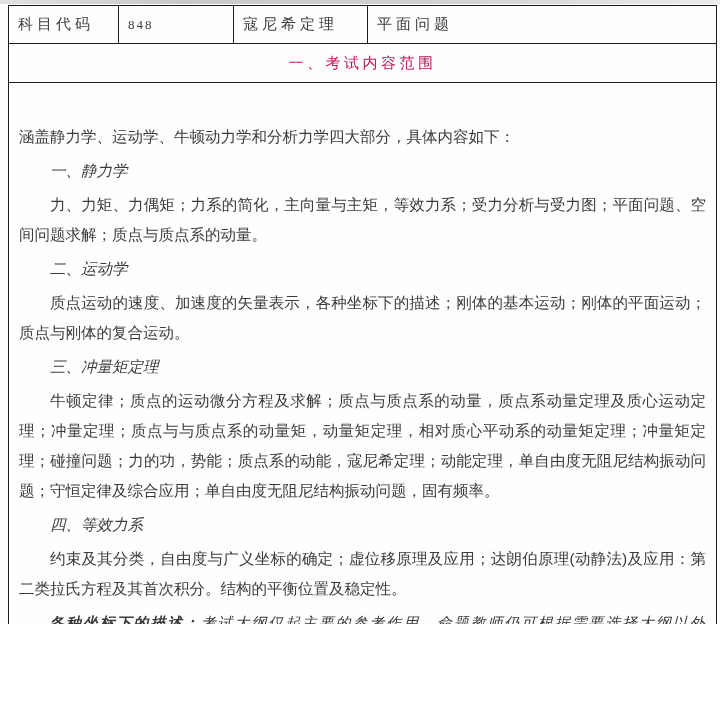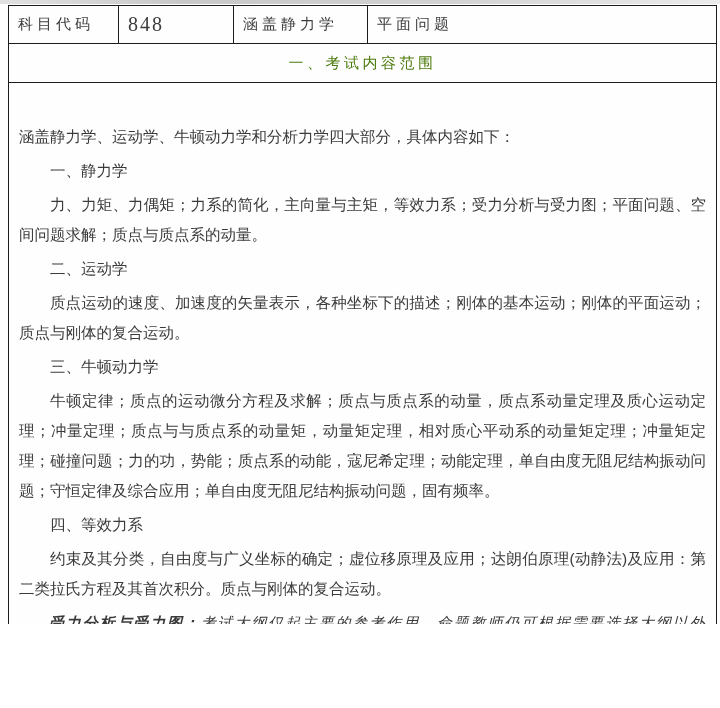--- a/index.html
+++ b/index.html
@@ -38,43 +38,43 @@
   
   tr.head-row { height: 38px; }
   td.head-cell {
     font-family: "Liberation Serif", "DejaVu Serif", serif;
     font-size: 15px;
     color: #3c3c3c;
     letter-spacing: 4px;
     padding: 0 0 0 9px;
     white-space: nowrap;
   }
-  td.code-value { letter-spacing: 2px; font-size: 20px; }
+  td.code-value { letter-spacing: 2px; font-size: 13px; }
   
   tr.title-row { height: 39px; }
   td.title-cell {
     font-family: Liberation Mono, monospace;
     font-size: 15px;
-    color: #4d7c0f;
+    color: #be185d;
     letter-spacing: 3.5px;
     text-align: center;
   }
   
   tr.body-row { height: 621px; }
   td.body-cell {
     vertical-align: top;
     padding: 6px 10px 2px 10px;
     font-size: 15.5px;
     line-height: 30px;
     color: #3b3b3b;
     text-align: justify;
   }
   td.body-cell p { margin: 4px 0; }
   p.indent { text-indent: 2em; }
-  p.sec-heading { text-indent: 2em; margin: 5px 0; }
+  p.sec-heading { text-indent: 2em; margin: 5px 0; font-style: italic; }
   p.note {
     margin-top: 38px;
     font-family: "Liberation Serif", "DejaVu Serif", serif;
     font-style: italic;
     font-size: 15px;
     letter-spacing: 1.5px;
     line-height: 30px;
     text-indent: 2em;
     color: #3a3a3a;
   }
@@ -93,46 +93,46 @@
     <colgroup>
       <col style="width:110px">
       <col style="width:115px">
       <col style="width:134px">
       <col style="width:349px">
     </colgroup>
     <tbody>
       <tr class="head-row">
         <td class="head-cell">科目代码</td>
         <td class="head-cell code-value">848</td>
-        <td class="head-cell">涵盖静力学</td>
+        <td class="head-cell">寇尼希定理</td>
         <td class="head-cell">平面问题</td>
       </tr>
 
       <tr class="title-row">
         <td class="title-cell" colspan="4">一、考试内容范围</td>
       </tr>
 
       <tr class="body-row">
         <td class="body-cell" colspan="4">
           <p>涵盖静力学、运动学、牛顿动力学和分析力学四大部分，具体内容如下：</p>
 
           <p class="sec-heading">一、静力学</p>
           <p class="indent">力、力矩、力偶矩；力系的简化，主向量与主矩，等效力系；受力分析与受力图；平面问题、空间问题求解；质点与质点系的动量。</p>
 
           <p class="sec-heading">二、运动学</p>
           <p class="indent">质点运动的速度、加速度的矢量表示，各种坐标下的描述；刚体的基本运动；刚体的平面运动；质点与刚体的复合运动。</p>
 
-          <p class="sec-heading">三、牛顿动力学</p>
+          <p class="sec-heading">三、冲量矩定理</p>
           <p class="indent">牛顿定律；质点的运动微分方程及求解；质点与质点系的动量，质点系动量定理及质心运动定理；冲量定理；质点与与质点系的动量矩，动量矩定理，相对质心平动系的动量矩定理；冲量矩定理；碰撞问题；力的功，势能；质点系的动能，寇尼希定理；动能定理，单自由度无阻尼结构振动问题；守恒定律及综合应用；单自由度无阻尼结构振动问题，固有频率。</p>
 
           <p class="sec-heading">四、等效力系</p>
-          <p class="indent">约束及其分类，自由度与广义坐标的确定；虚位移原理及应用；达朗伯原理(动静法)及应用：第二类拉氏方程及其首次积分。质点与刚体的复合运动。</p>
+          <p class="indent">约束及其分类，自由度与广义坐标的确定；虚位移原理及应用；达朗伯原理(动静法)及应用：第二类拉氏方程及其首次积分。结构的平衡位置及稳定性。</p>
 
           <p class="note">
-            <b>受力分析与受力图：</b><span>考试大纲仅起主要的参考作用，命题教师仍可根据需要选择大纲以外的领域命题，以考核考生相关知识的广度、深度和灵活运用能力。如有调整，不再另行通知。</span>
+            <b>各种坐标下的描述：</b><span>考试大纲仅起主要的参考作用，命题教师仍可根据需要选择大纲以外的领域命题，以考核考生相关知识的广度、深度和灵活运用能力。如有调整，不再另行通知。</span>
           </p>
         </td>
       </tr>
 
       <tr class="cut-row">
         <td colspan="4"></td>
       </tr>
     </tbody>
   </table>
 </div>

